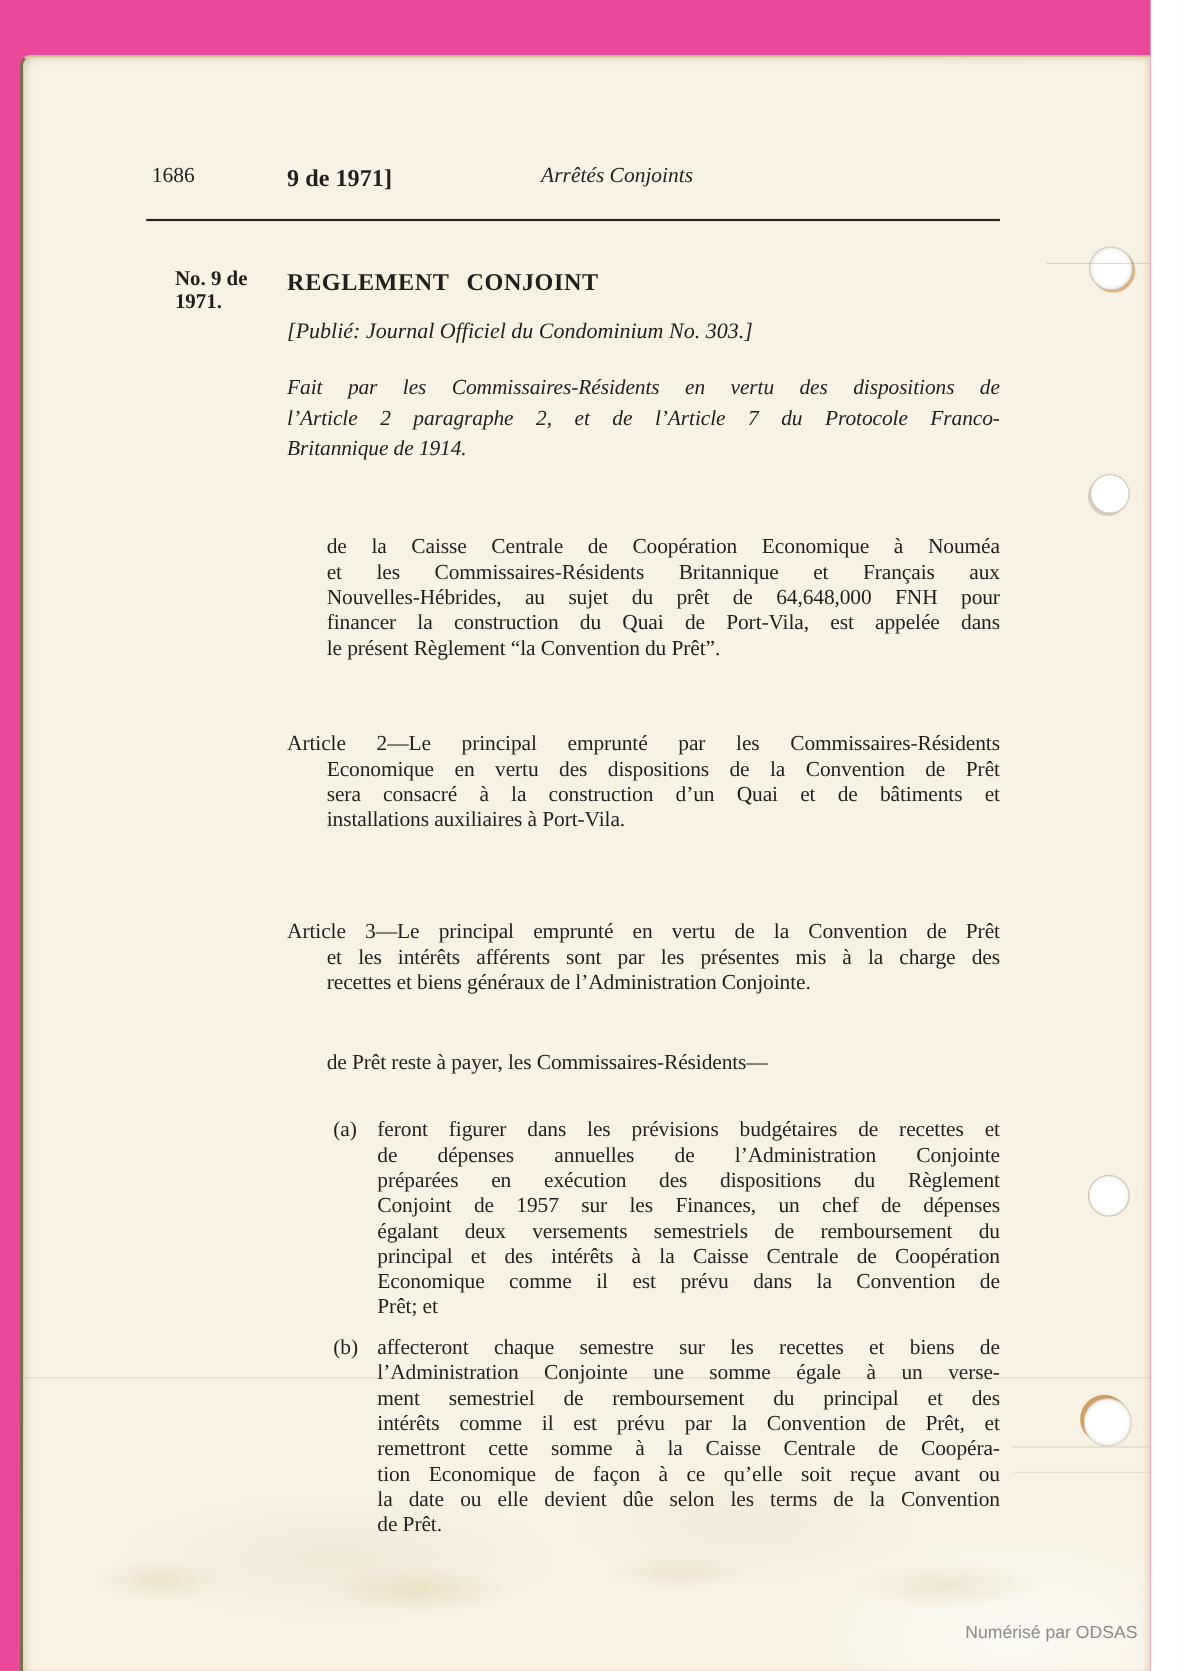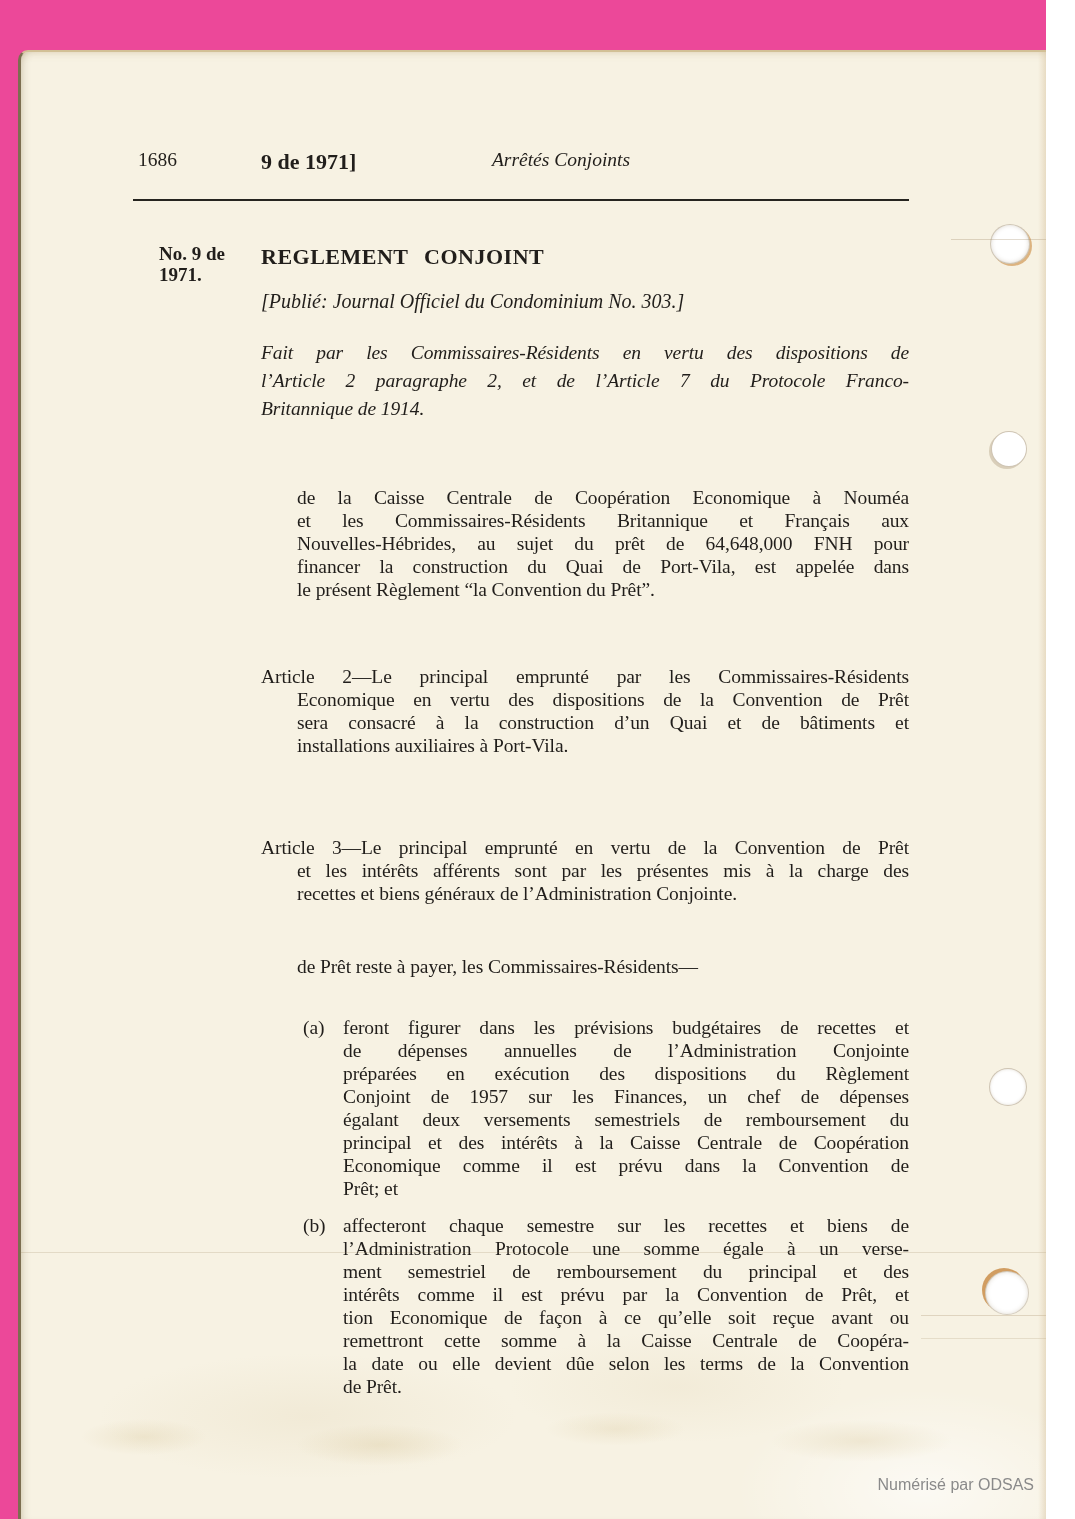--- a/index.html
+++ b/index.html
@@ -118,25 +118,25 @@
           <div class="tline">égalant deux versements semestriels de remboursement du</div>
           <div class="tline">principal et des intérêts à la Caisse Centrale de Coopération</div>
           <div class="tline">Economique comme il est prévu dans la Convention de</div>
           <div class="tline last">Prêt; et</div>
         </div>
     </div>
     <div id="ib" class="block item">
       <span class="marker">(b)</span>
       <div class="itemlines">
           <div class="tline">affecteront chaque semestre sur les recettes et biens de</div>
-          <div class="tline">l’Administration Protocole une somme égale à un verse-</div>
+          <div class="tline">l’Administration Conjointe une somme égale à un verse-</div>
           <div class="tline">ment semestriel de remboursement du principal et des</div>
           <div class="tline">intérêts comme il est prévu par la Convention de Prêt, et</div>
+          <div class="tline">remettront cette somme à la Caisse Centrale de Coopéra-</div>
           <div class="tline">tion Economique de façon à ce qu’elle soit reçue avant ou</div>
-          <div class="tline">remettront cette somme à la Caisse Centrale de Coopéra-</div>
           <div class="tline">la date ou elle devient dûe selon les terms de la Convention</div>
           <div class="tline last">de Prêt.</div>
         </div>
     </div>
 
     <div id="holeA" class="hole"></div>
     <div id="holeB" class="hole"></div>
     <div id="holeC" class="hole"></div>
     <div id="holeD" class="hole"></div>
 

